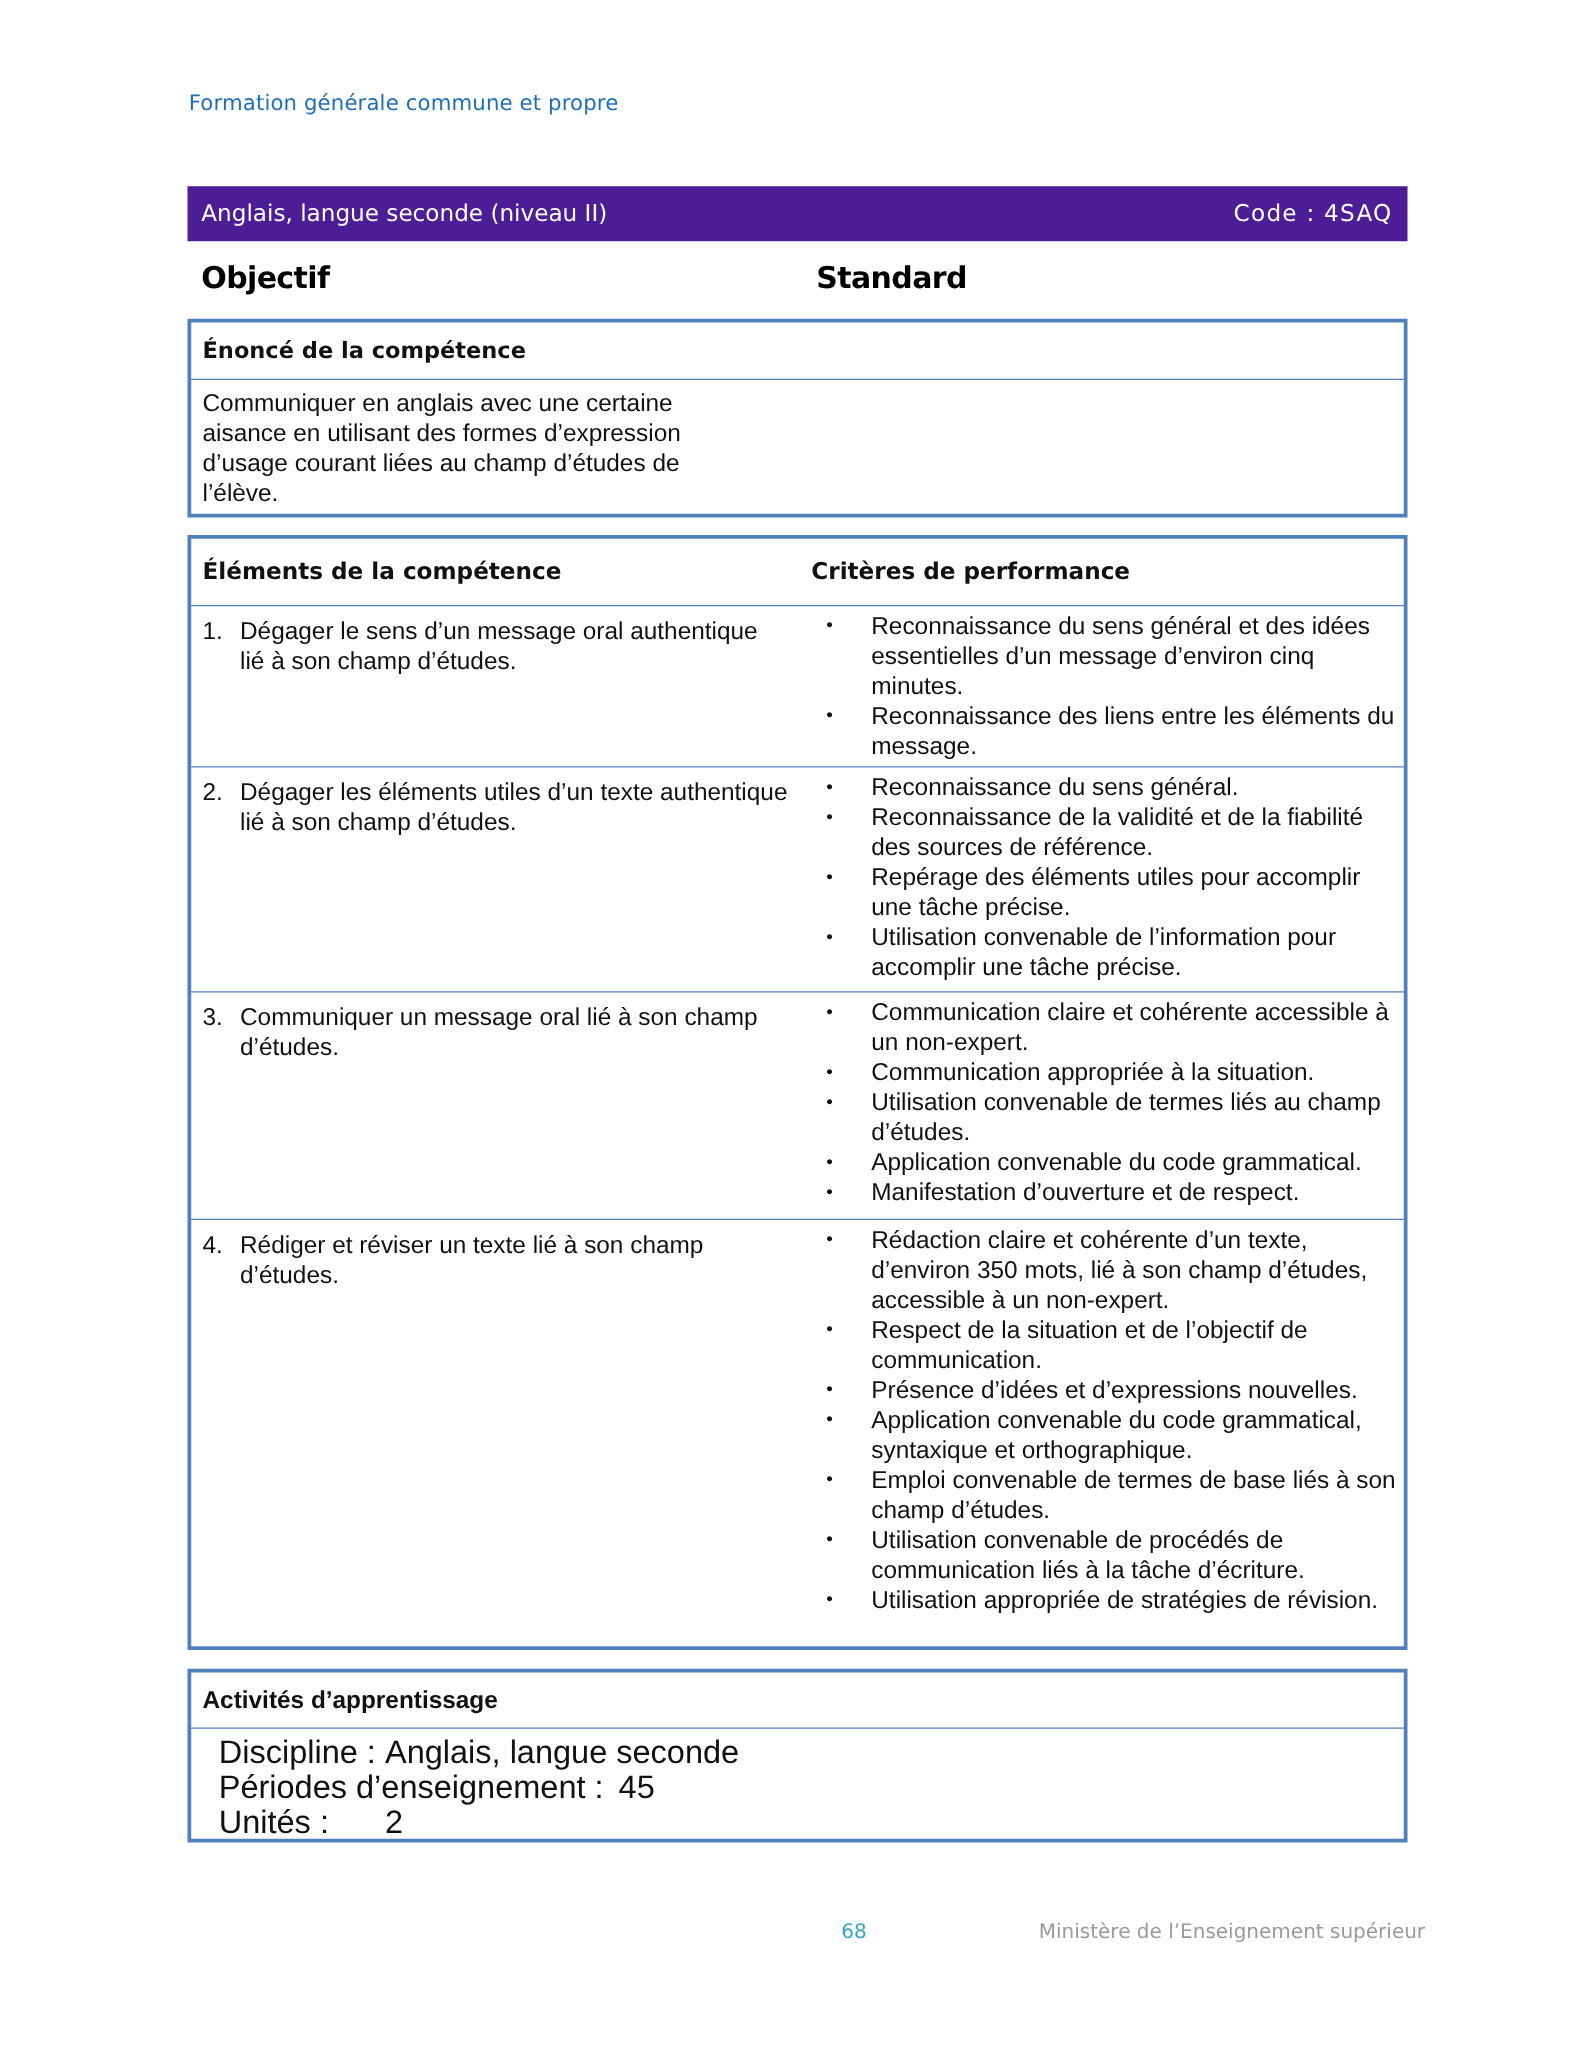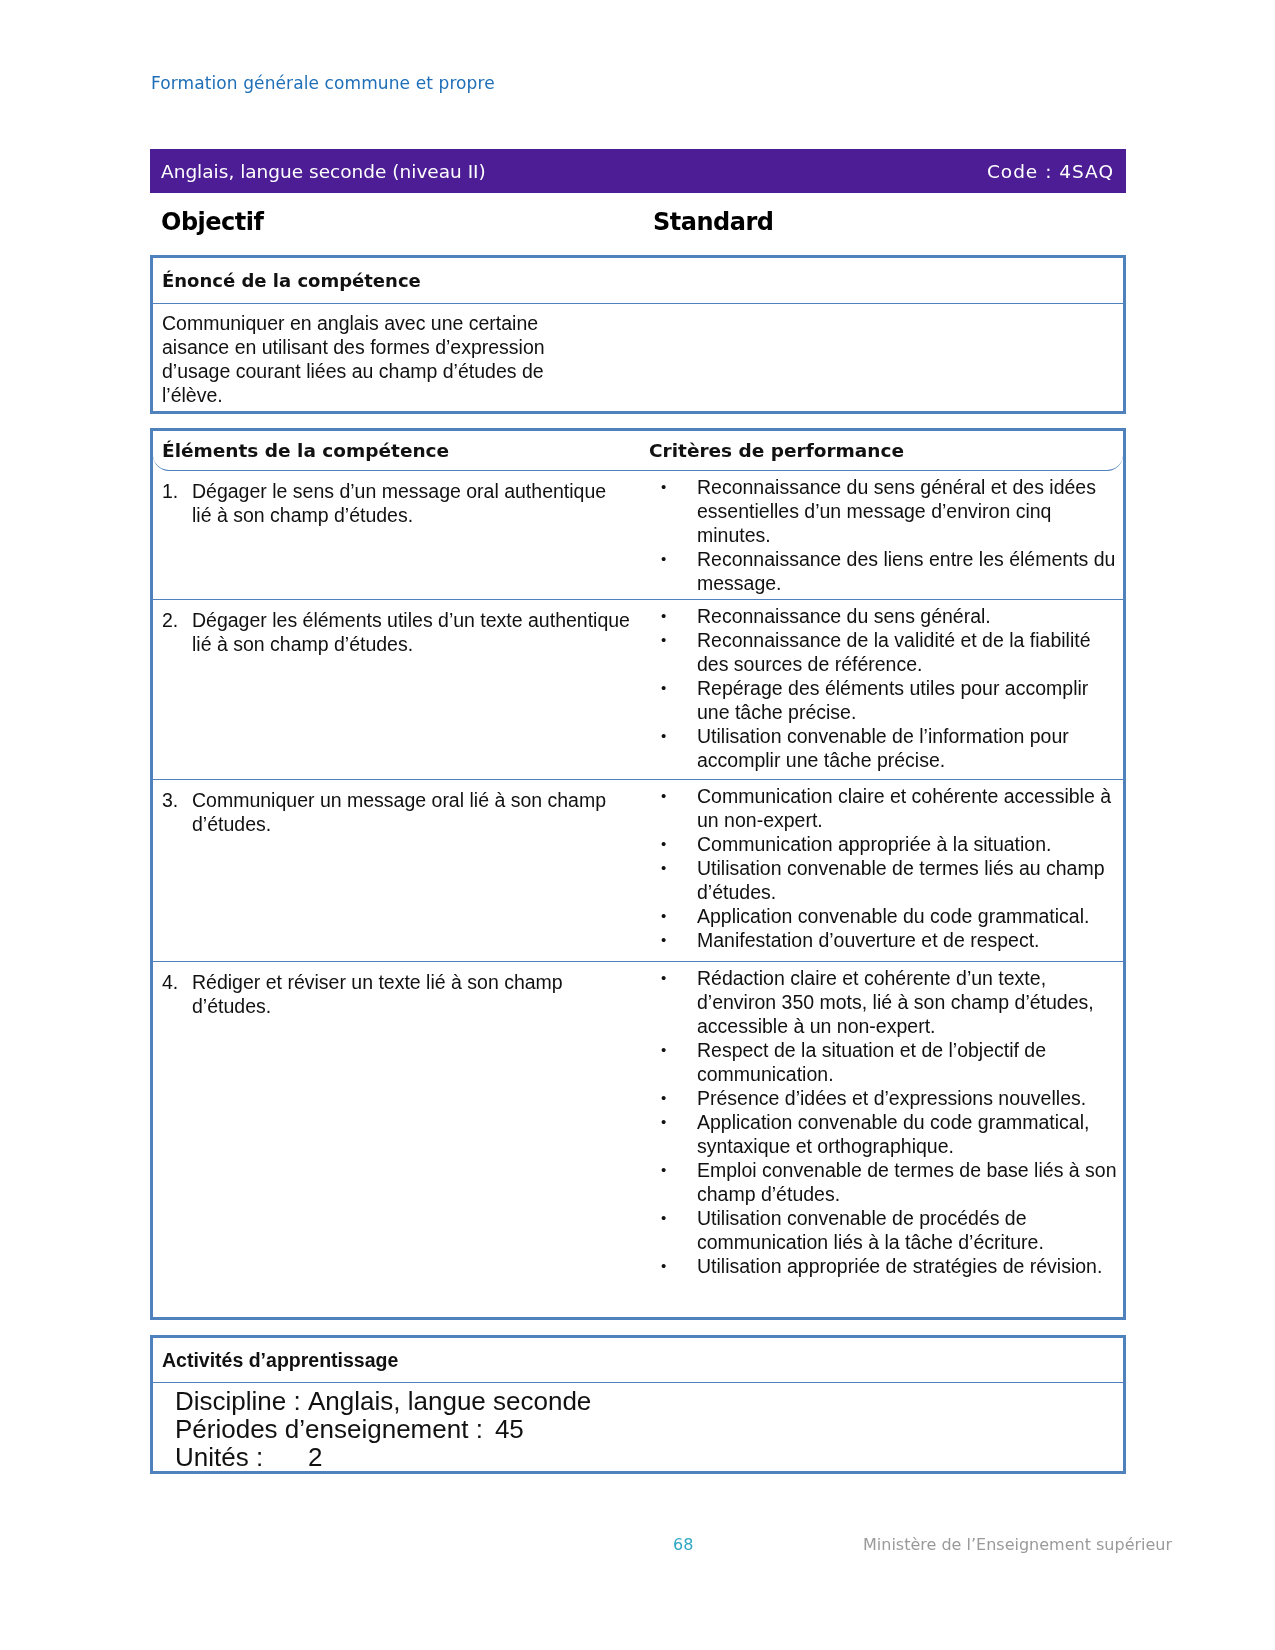--- a/index.html
+++ b/index.html
@@ -13,41 +13,41 @@
   .section-title { position:absolute; top:208px; font-size:24px; font-weight:bold; color:#000000; letter-spacing:-0.5px; }
   .st-obj { left:161px; } .st-std { left:653px; }
 
   .box { position:absolute; left:150px; width:976px; box-sizing:border-box; border:3px solid #4f81bd; background:#fff; }
   .box .hd { font-weight:bold; font-size:18px; padding:0 0 0 9px; display:flex; align-items:center; border-bottom:1.5px solid #4f81bd; box-sizing:border-box; }
   .enonce { top:255px; height:159px; }
   .enonce .hd { height:46px; }
   .enonce .body { padding:7px 9px 0 9px; font-family:"Liberation Sans", sans-serif; font-size:19.5px; line-height:24px; width:420px; }
 
   .elements { top:428px; height:892px; }
-  .elements .hdrow { display:flex; height:40px; border-bottom:1.5px solid #4f81bd; box-sizing:border-box;border-radius:16px; }
+  .elements .hdrow { display:flex; height:54px; border-bottom:1.5px solid #4f81bd; box-sizing:border-box; }
   .elements .hdrow div { font-weight:bold; font-size:18.5px; display:flex; align-items:center; }
   .elements .hdrow .c1 { width:487px; padding-left:9px; box-sizing:border-box; }
   .elements .hdrow .c2 { padding-left:9px; }
   .row { display:flex; border-bottom:1.5px solid #4f81bd; box-sizing:border-box; }
   .row:last-child { border-bottom:none; }
   .row .left { width:487px; box-sizing:border-box; padding:8px 9px 0 9px; font-family:"Liberation Sans", sans-serif; font-size:19.5px; line-height:24px; display:flex; }
   .row .left .num { width:30px; flex:none; }
   .row .right { flex:1; padding:4px 6px 0 0; box-sizing:border-box; font-family:"Liberation Sans", sans-serif; font-size:19.5px; line-height:24px; }
   .crit { display:flex; }
   .crit .bullet { width:57px; flex:none; padding-left:21px; box-sizing:border-box; font-size:15px; }
   .r1 { height:129px; } .r2 { height:180px; } .r3 { height:182px; } .r4 { height:353px; }
 
   .activites { top:1335px; height:139px; }
   .activites .hd { height:45px; font-family:"Liberation Sans", sans-serif; font-size:19.5px; }
   .activites .body { padding:4px 9px 0 9px; font-family:Liberation Sans, sans-serif; font-size:26px; line-height:28px;margin-left:13px; }
   .kv { display:flex; }
   .kv .k1 { width:133px; } 
 
   .footer-page { position:absolute; left:673px; top:1535px; font-size:16px; color:#2fa7c4; }
-  .footer-org { position:absolute; left:831px; top:1535px; font-size:16px; color:#9a9a9a;margin-left:32px; }
+  .footer-org { position:absolute; left:831px; top:1535px; font-size:16px; color:#9a9a9a; }
 </style>
 </head>
 <body>
 
 <div class="running-head">Formation générale commune et propre</div>
 
 <div class="banner">
   <span>Anglais, langue seconde (niveau II)</span>
   <span class="code">Code : 4SAQ</span>
 </div>

